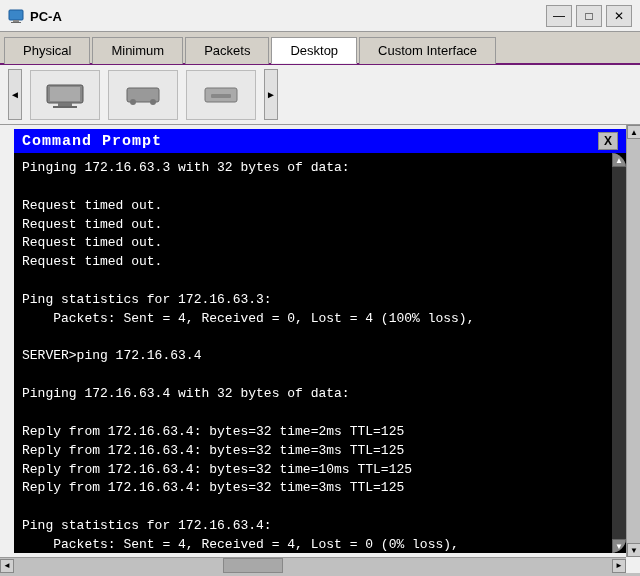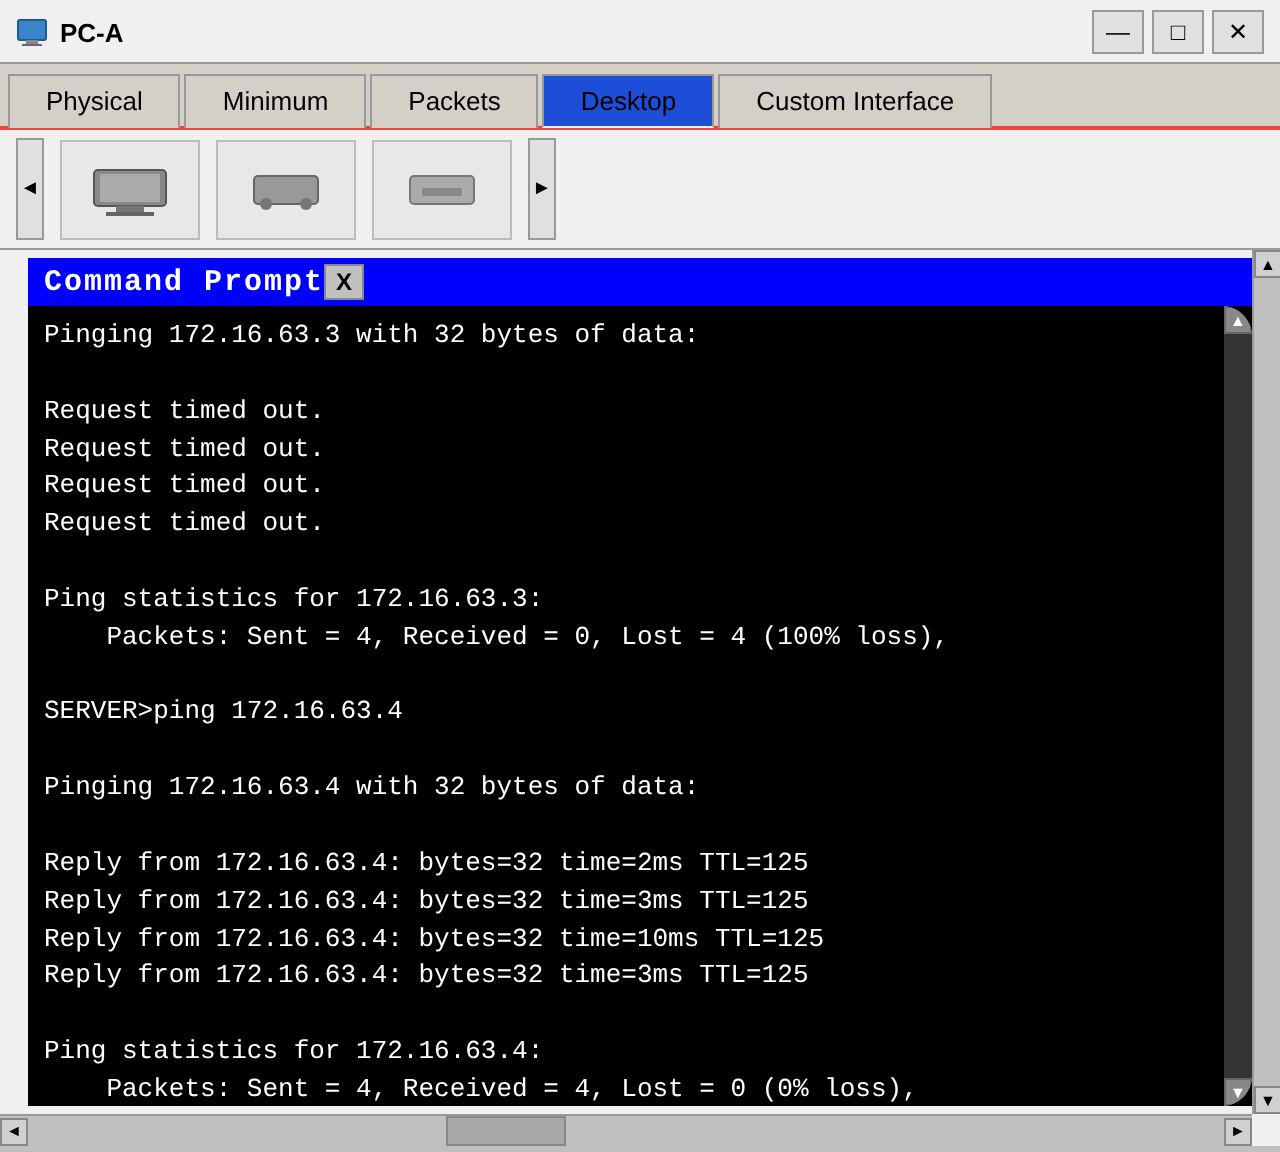--- a/index.html
+++ b/index.html
@@ -48,37 +48,37 @@
       display: flex;
       align-items: center;
       justify-content: center;
       font-size: 12px;
     }
 
     
     .tab-bar {
       display: flex;
       background: #d4d0c8;
-      border-bottom: 2px solid #ef4444;
+      border-bottom: 2px solid #701a75;
       padding-top: 4px;
       padding-left: 4px;
     }
     .tab {
       padding: 5px 18px;
       background: #d4d0c8;
       border: 1px solid #999;
       border-bottom: none;
       cursor: pointer;
       font-size: 13px;
       margin-right: 2px;
       position: relative;
       top: 1px;
     }
     .tab.active {
-      background: #1d4ed8;
+      background: #ffffff;
       border-bottom: 1px solid #f0f0f0;
       font-weight: normal;
       z-index: 1;
     }
 
     
     .toolbar-area {
       background: #f0f0f0;
       height: 60px;
       border-bottom: 1px solid #999;
@@ -122,20 +122,21 @@
       bottom: 30px;
       background: #000;
       display: flex;
       flex-direction: column;
     }
     .cmd-title-bar {
       background: #0000ff;
       color: white;
       display: flex;
       align-items: center;
+      justify-content: space-between;
       padding: 3px 8px;
       font-size: 14px;
       font-weight: bold;
       flex-shrink: 0;
     }
     .cmd-title {
       font-family: 'Courier New', monospace;
       font-size: 15px;
       letter-spacing: 1px;
     }

